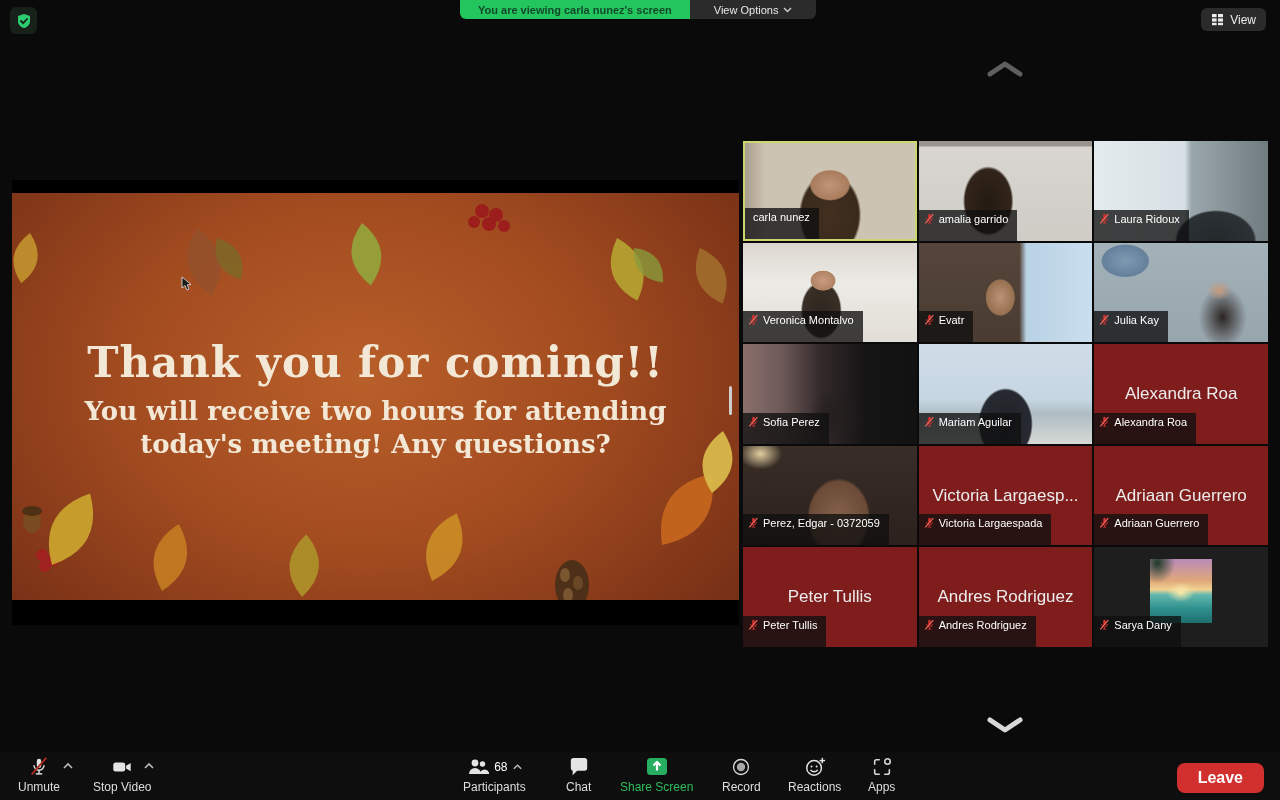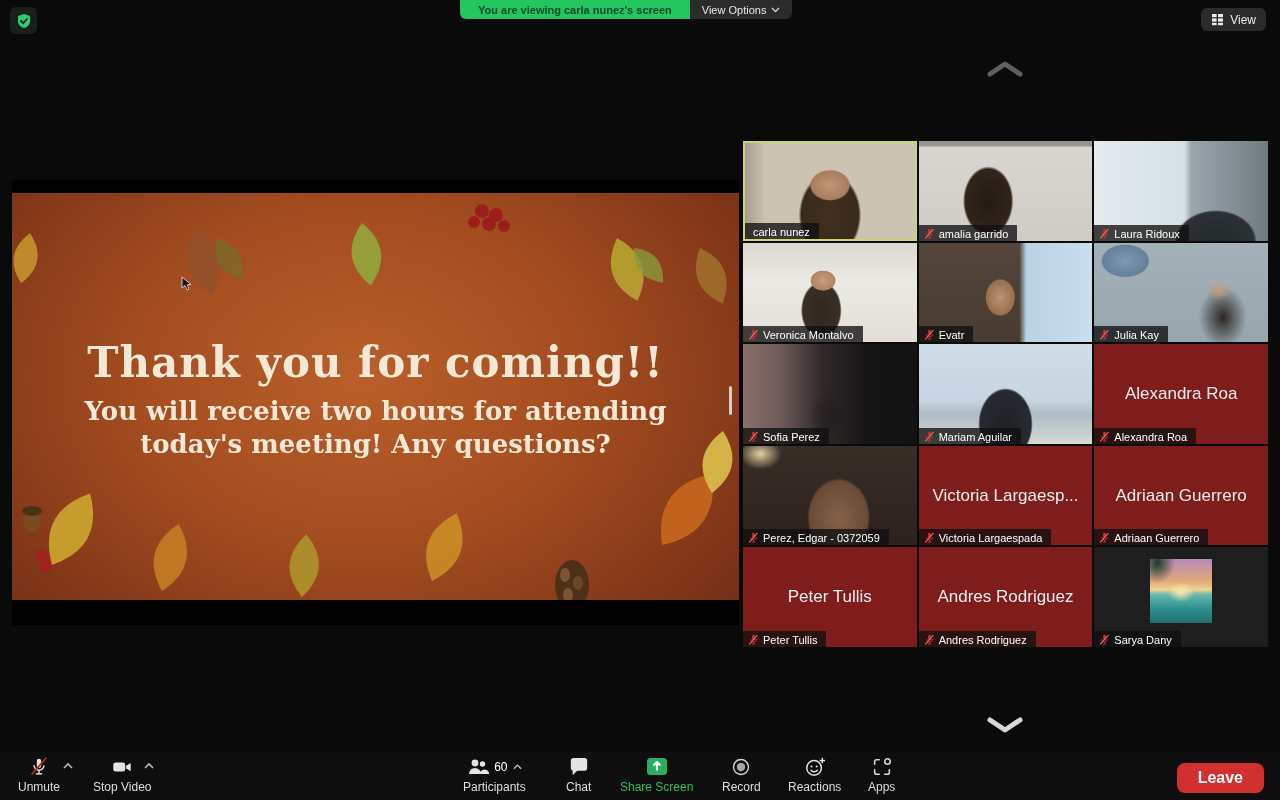--- a/index.html
+++ b/index.html
@@ -7,21 +7,21 @@
               font-family:"Liberation Sans", sans-serif; }
   .abs { position:absolute; }
 
   
   #security-btn { left:10px; top:7px; width:27px; height:27px; background:#17211a;
                   border-radius:6px; display:flex; align-items:center; justify-content:center; }
   #share-banner { left:460px; top:0; height:19px; display:flex; }
   #banner-green { background:#22c55e; color:#14482a; font-size:11px; font-weight:bold;
                   display:flex; align-items:center; padding:0 18px; border-radius:0 0 0 6px; }
   #view-options { background:#2b2b2b; color:#e8e8e8; font-size:11px; display:flex; gap:5px;
-                  align-items:center; padding:0 12px; border-radius:0 0 6px 0; }
+                  align-items:center; padding:0 24px; border-radius:0 0 6px 0; }
   #view-btn { right:14px; top:8px; height:23px; background:#2b2b2b; border-radius:6px;
               color:#ececec; font-size:12px; display:flex; align-items:center; gap:6px; padding:4px 10px; }
 
   
   #shared { left:12px; top:180px; width:727px; height:445px; background:#000; }
   #slide { position:absolute; left:0; top:13px; width:727px; height:407px; overflow:hidden;
            background:radial-gradient(90% 120% at 48% 45%, #b95f2a 0%, #a34c20 35%, #7c3317 68%, #5a2310 100%); }
   #slide-text { position:absolute; left:0; top:145px; width:100%; text-align:center;
                 color:#f3e8d6; font-family:"DejaVu Serif", serif; }
   #slide-title { font-size:42px; font-weight:bold; letter-spacing:1px; }
@@ -30,21 +30,21 @@
   #cursor { left:181px; top:276px; }
 
   
   #scroll-up { left:985px; top:60px; }
   #scroll-down { left:985px; top:716px; }
   #grid { left:743px; top:141px; width:525px; height:506px; display:grid;
           grid-template-columns:repeat(3,1fr); grid-template-rows:repeat(5,1fr); gap:2px; }
   .tile { position:relative; background:#7f1d1d; overflow:hidden; }
   .tile.active { border:2px solid #cbd66c; }
   .plate { position:absolute; left:0; bottom:0; background:rgba(15,15,15,0.78); color:#fff;
-           font-size:11px; display:flex; align-items:center; gap:4px; padding:3px 9px 1px 5px;
+           font-size:11px; display:flex; align-items:center; gap:4px; padding:3px 9px 16px 5px;
            max-width:100%; white-space:nowrap; }
   .plate.nomic { padding-left:8px; }
   .bigname { position:absolute; inset:0; display:flex; align-items:center; justify-content:center;
              color:#ececec; font-size:17px; }
 
   
   .v-carla { background:
       radial-gradient(34px 26px at 50% 44%, #c19676 0%, #a87c5c 55%, rgba(0,0,0,0) 60%),
       radial-gradient(52px 70px at 50% 75%, #42301f 0%, #392a1c 55%, rgba(0,0,0,0) 60%),
       linear-gradient(90deg, #a99d8d 0%, #cdc3b2 12%, #cdc3b2 100%); }
@@ -418,21 +418,21 @@
   </svg>
 
   <div class="tbtn" style="left:463px">
     <div class="ic">
       <svg width="24" height="20" viewBox="0 0 24 20">
         <circle cx="9" cy="6" r="3.4" fill="#e4e4e4"></circle>
         <path d="M3 17 a6 6 0 0 1 12 0 z" fill="#e4e4e4"></path>
         <circle cx="16.5" cy="7" r="2.7" fill="#e4e4e4"></circle>
         <path d="M13.5 17 a5 5 0 0 1 9.5 -1.5 l0 1.5 z" fill="#e4e4e4"></path>
       </svg>
-      <span style="font-size:12px;color:#fff">60</span>
+      <span style="font-size:12px;color:#fff">68</span>
       <svg width="11" height="8" viewBox="0 0 12 8">
         <polyline points="2,6 6,2 10,6" stroke="#bbb" stroke-width="1.6" fill="none"></polyline>
       </svg>
     </div>
     <span>Participants</span>
   </div>
 
   <div class="tbtn" style="left:566px">
     <div class="ic">
       <svg width="22" height="20" viewBox="0 0 24 22">

